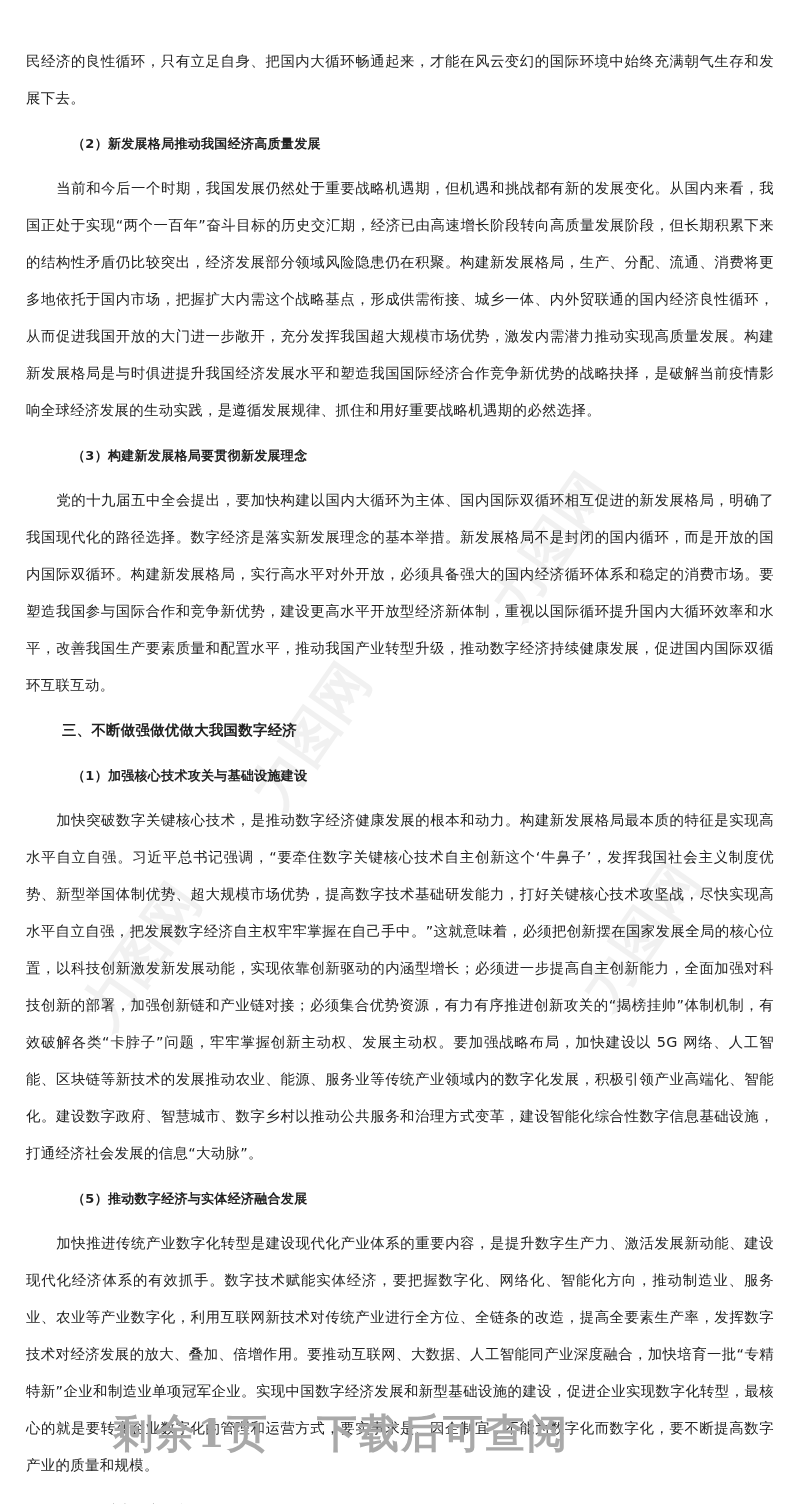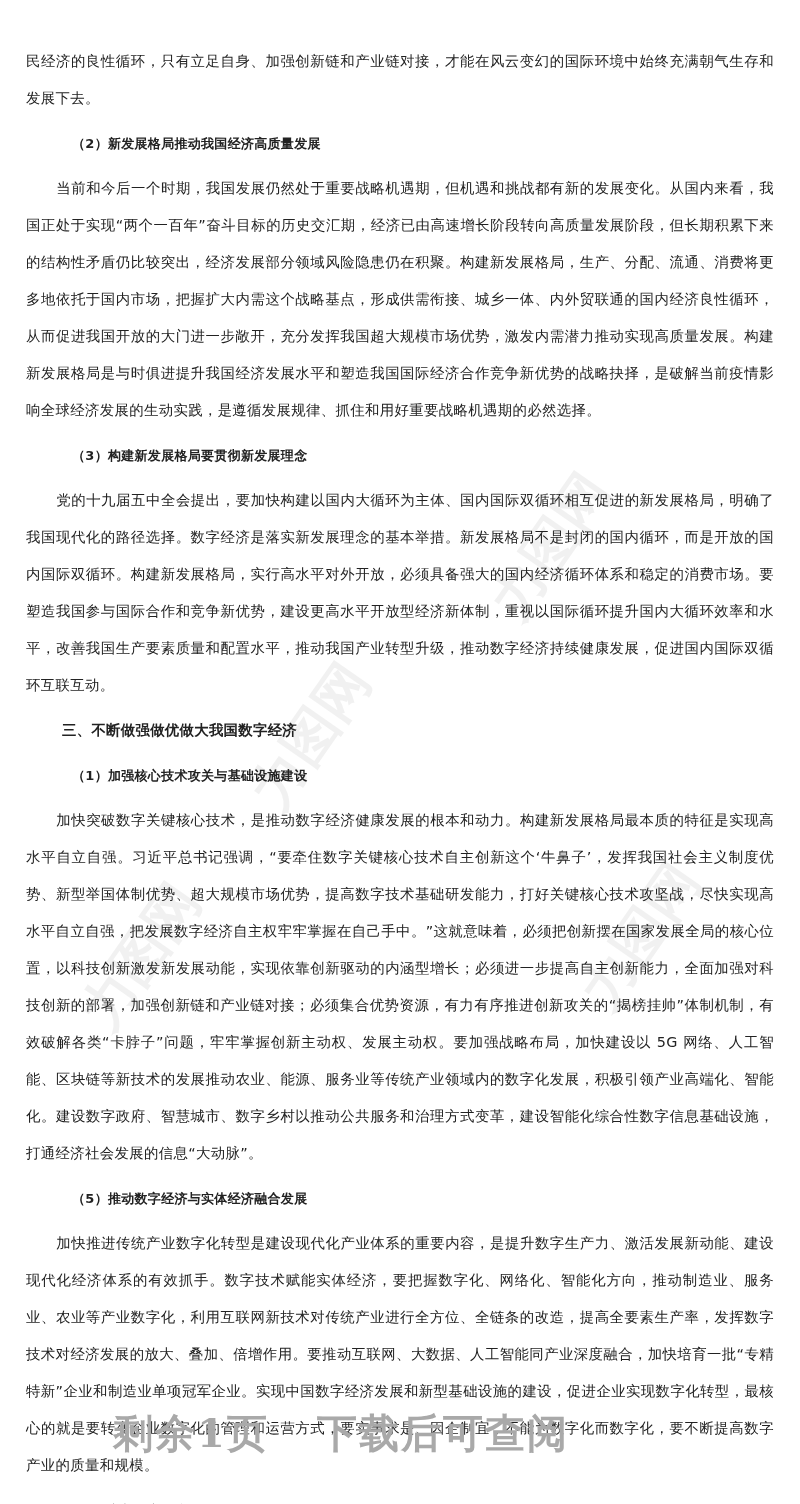--- a/index.html
+++ b/index.html
@@ -77,21 +77,21 @@
 <body>
 
 <div class="watermark" style="left:470px; top:510px;">力图网</div>
 <div class="watermark" style="left:230px; top:700px;">力图网</div>
 <div class="watermark" style="left:560px; top:900px;">力图网</div>
 <div class="watermark" style="left:60px; top:920px;">力图网</div>
 
 <div class="page">
   <div style="padding-top:43px;">
 
-    <p class="para cont">民经济的良性循环，只有立足自身、加强创新链和产业链对接，才能在风云变幻的国际环境中始终充满朝气生存和发展下去。</p>
+    <p class="para cont">民经济的良性循环，只有立足自身、把国内大循环畅通起来，才能在风云变幻的国际环境中始终充满朝气生存和发展下去。</p>
     <div class="gap"></div>
     <p class="h-sub">（2）新发展格局推动我国经济高质量发展</p>
     <div class="gap"></div>
     <p class="para">当前和今后一个时期，我国发展仍然处于重要战略机遇期，但机遇和挑战都有新的发展变化。从国内来看，我国正处于实现“两个一百年”奋斗目标的历史交汇期，经济已由高速增长阶段转向高质量发展阶段，但长期积累下来的结构性矛盾仍比较突出，经济发展部分领域风险隐患仍在积聚。构建新发展格局，生产、分配、流通、消费将更多地依托于国内市场，把握扩大内需这个战略基点，形成供需衔接、城乡一体、内外贸联通的国内经济良性循环，从而促进我国开放的大门进一步敞开，充分发挥我国超大规模市场优势，激发内需潜力推动实现高质量发展。构建新发展格局是与时俱进提升我国经济发展水平和塑造我国国际经济合作竞争新优势的战略抉择，是破解当前疫情影响全球经济发展的生动实践，是遵循发展规律、抓住和用好重要战略机遇期的必然选择。</p>
     <div class="gap"></div>
     <p class="h-sub">（3）构建新发展格局要贯彻新发展理念</p>
     <div class="gap"></div>
     <p class="para">党的十九届五中全会提出，要加快构建以国内大循环为主体、国内国际双循环相互促进的新发展格局，明确了我国现代化的路径选择。数字经济是落实新发展理念的基本举措。新发展格局不是封闭的国内循环，而是开放的国内国际双循环。构建新发展格局，实行高水平对外开放，必须具备强大的国内经济循环体系和稳定的消费市场。要塑造我国参与国际合作和竞争新优势，建设更高水平开放型经济新体制，重视以国际循环提升国内大循环效率和水平，改善我国生产要素质量和配置水平，推动我国产业转型升级，推动数字经济持续健康发展，促进国内国际双循环互联互动。</p>
     <div class="gap"></div>
     <p class="h-sec">三、不断做强做优做大我国数字经济</p>

